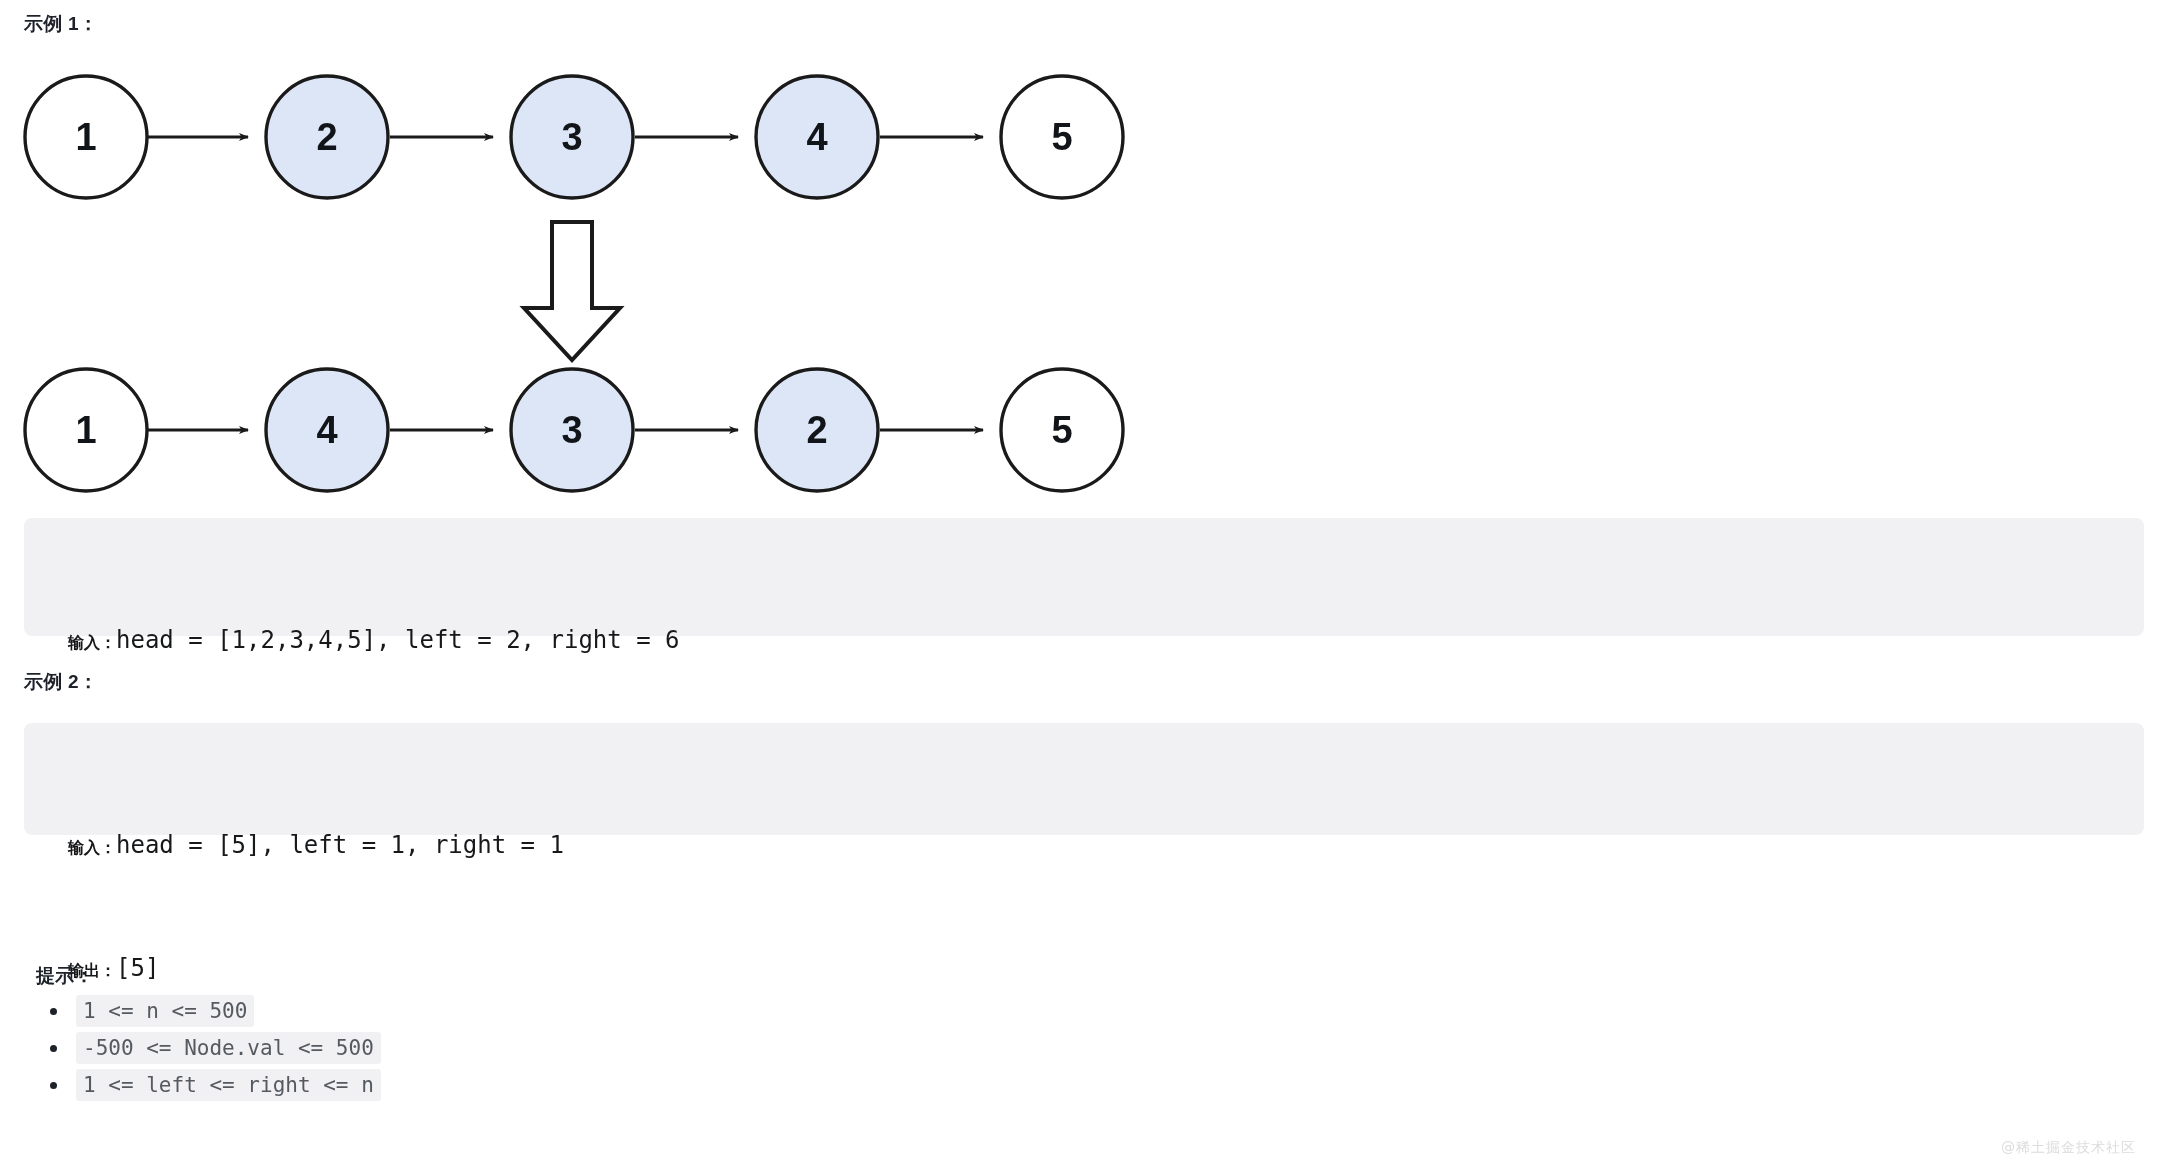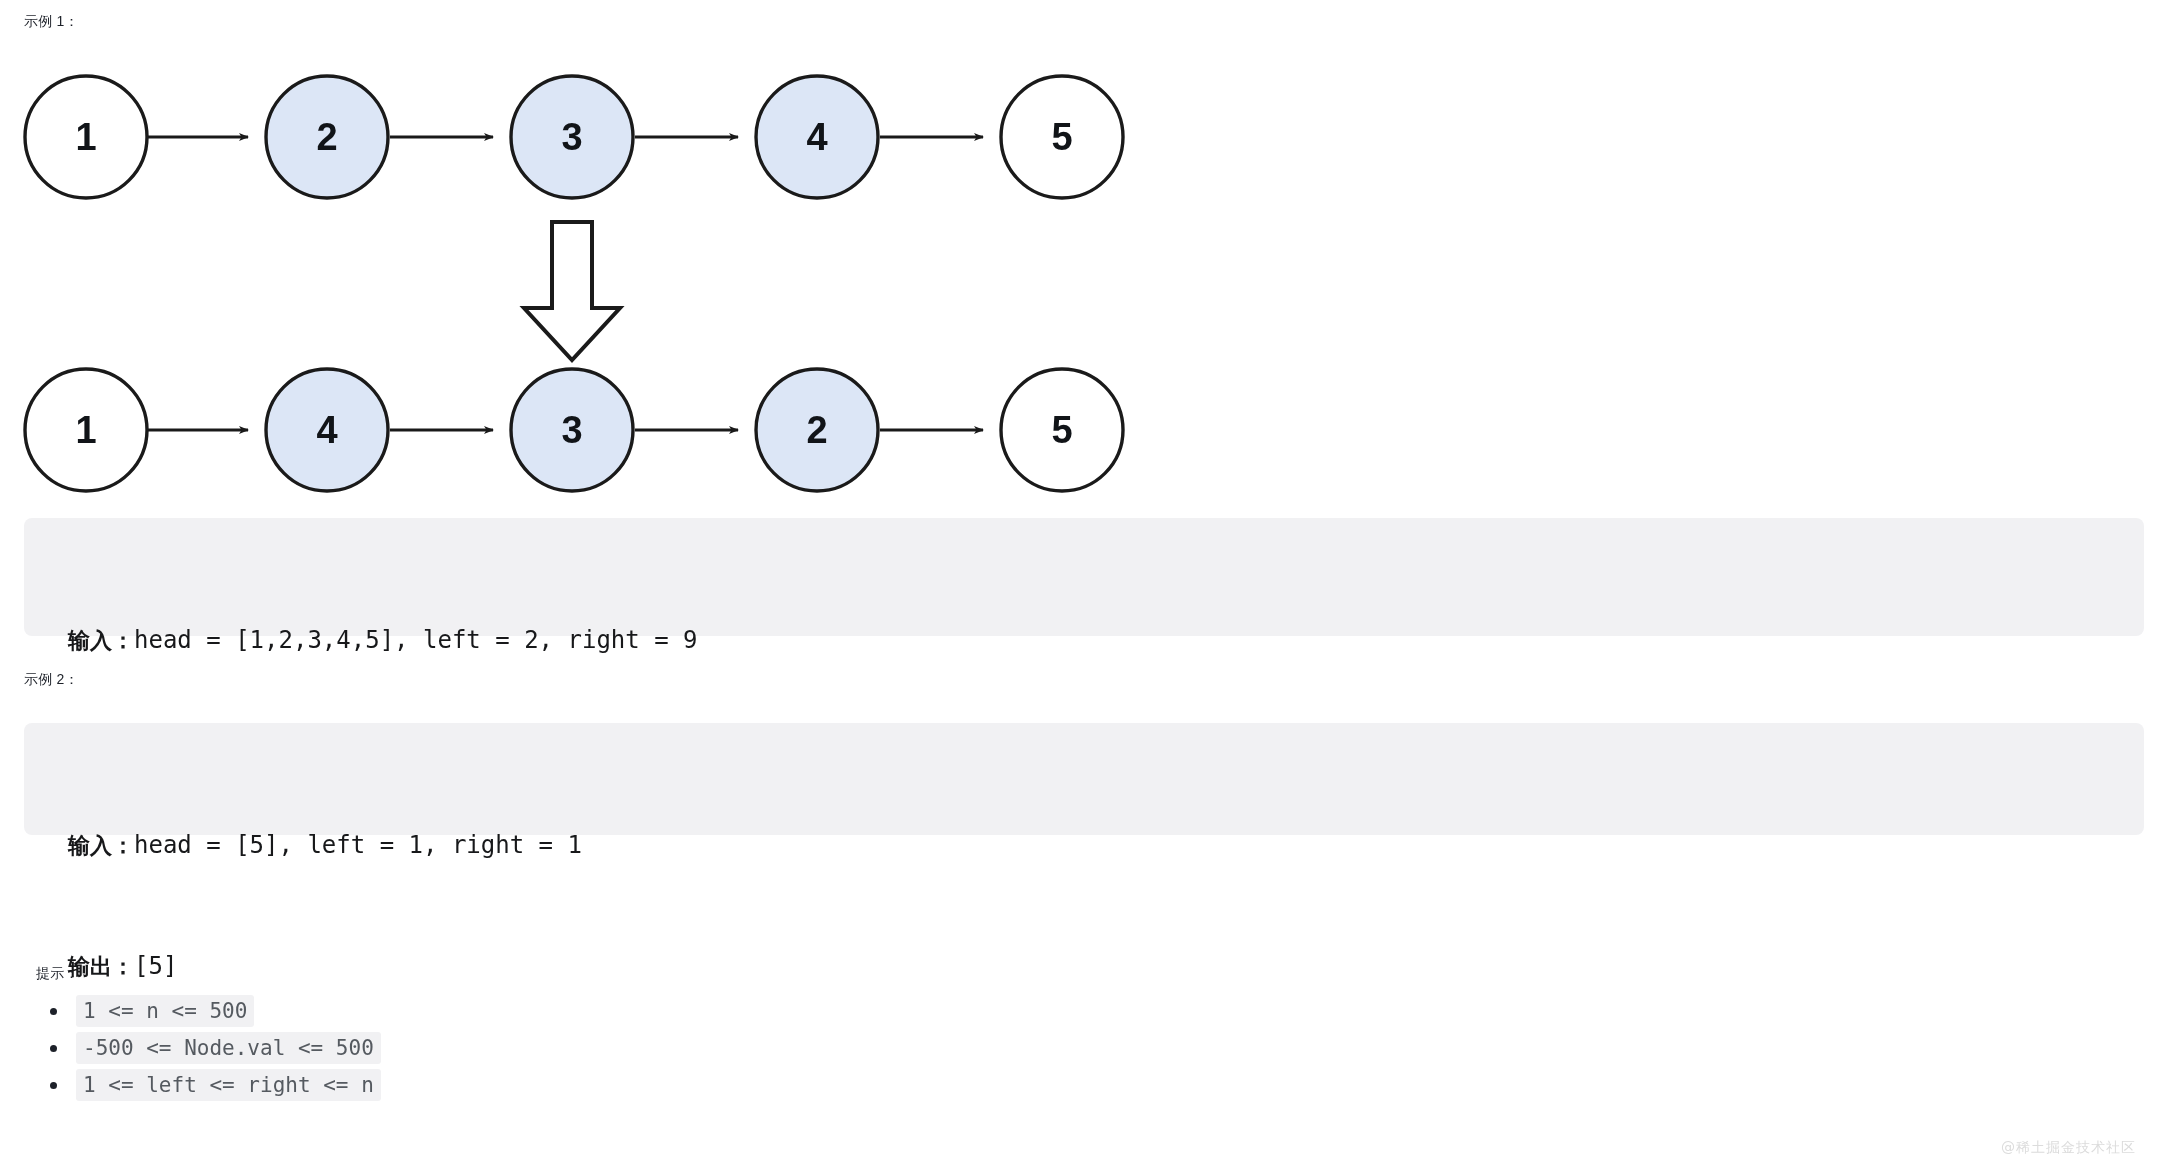--- a/index.html
+++ b/index.html
@@ -20,22 +20,22 @@
   .page {
     position: relative;
     width: 2162px;
     height: 1171px;
     box-sizing: border-box;
     padding: 0 24px;
   }
 
   
   .section-heading {
-    font-size: 14px;
-    font-weight: normal;
+    font-size: 19px;
+    font-weight: bold;
     color: #1d2129;
     letter-spacing: 0.2px;
     line-height: 1;
   }
 
   #heading-example-1 { position: absolute; left: 24px; top: 14px; }
   #heading-example-2 { position: absolute; left: 24px; top: 672px; }
   #heading-hints     { position: absolute; left: 36px; top: 940px; margin-top: 26px; }
 
   
@@ -70,21 +70,21 @@
   #code-block-2 {
     left: 24px;
     top: 723px;
     width: 2120px;
     height: 112px;
   }
   .code-line { display: block; }
   .code-label {
     font-family: "Liberation Sans", "DejaVu Sans", sans-serif;
     font-weight: bold;
-    font-size: 22px;
+    font-size: 16px;
   }
 
   
   .hint-list {
     position: absolute;
     left: 24px;
     top: 992px;
     margin: 0;
     padding: 0 0 0 52px;
     list-style: none;
@@ -204,21 +204,21 @@
         </g>
         <g>
           <circle cx="1062" cy="390" r="61" fill="#ffffff" stroke="#1a1a1a" stroke-width="3.4"></circle>
           <text x="1062" y="390" text-anchor="middle" dominant-baseline="central" font-family="Liberation Sans, sans-serif" font-size="38" font-weight="bold" fill="#111418">5</text>
         </g>
       </g>
     </svg>
   </div>
 
   <div class="code-block" id="code-block-1">
-    <span class="code-line"><span class="code-label">输入：</span><span>head = [1,2,3,4,5], left = 2, right = 9</span></span>
+    <span class="code-line"><span class="code-label">输入：</span><span>head = [1,2,3,4,5], left = 2, right = 6</span></span>
     <span class="code-line"><span class="code-label">输出：</span><span>[1,4,3,2,5]</span></span>
   </div>
 
   <div class="section-heading" id="heading-example-2">示例 2：</div>
 
   <div class="code-block" id="code-block-2">
     <span class="code-line"><span class="code-label">输入：</span><span>head = [5], left = 1, right = 1</span></span>
     <span class="code-line"><span class="code-label">输出：</span><span>[5]</span></span>
   </div>
 

